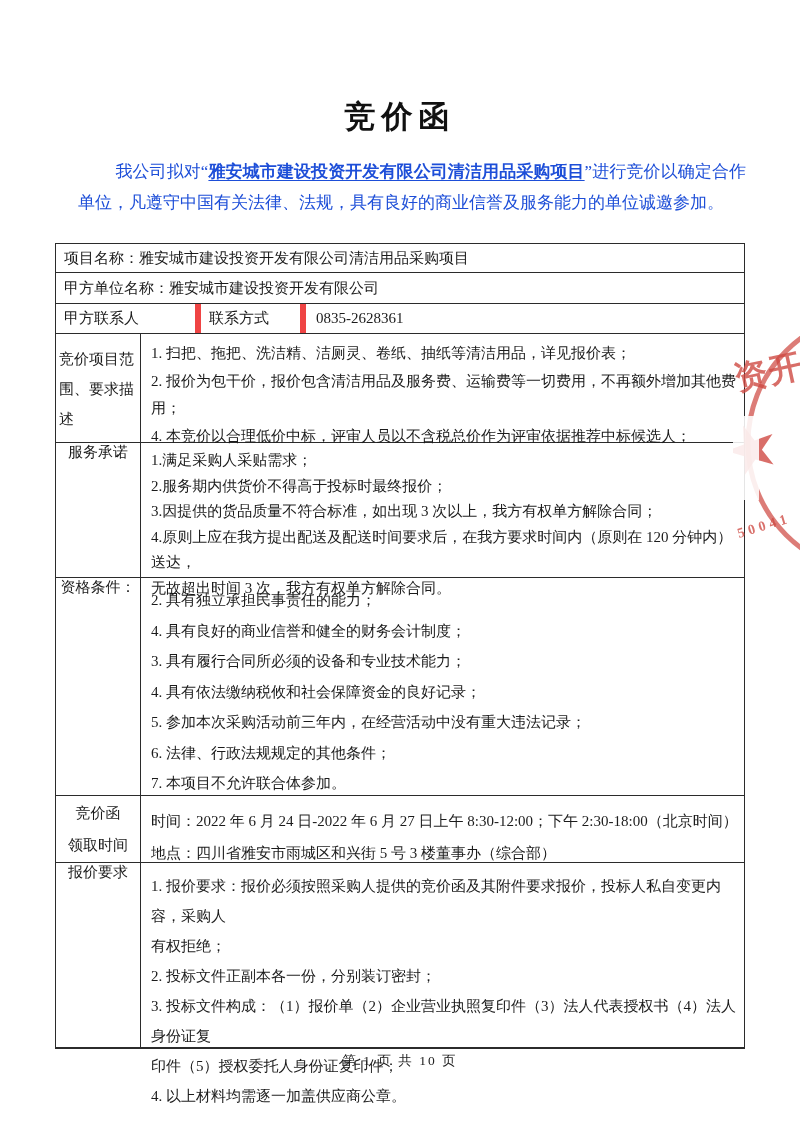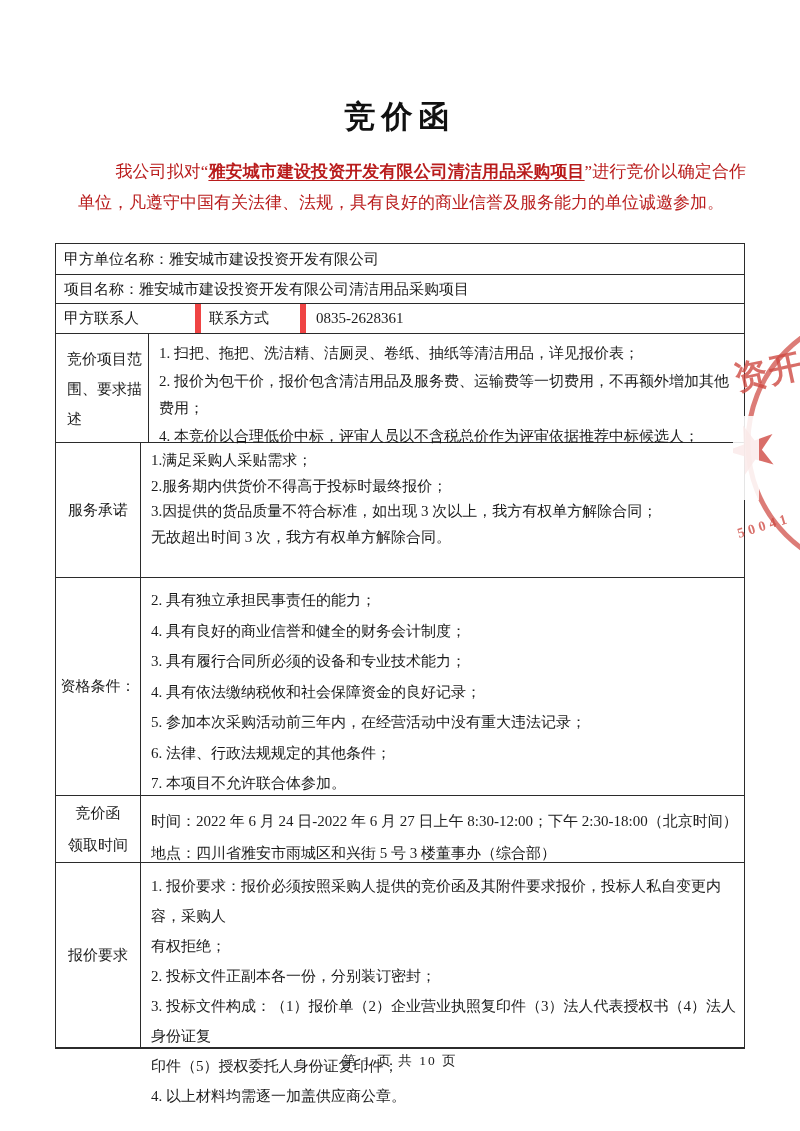--- a/index.html
+++ b/index.html
@@ -12,21 +12,21 @@
     overflow:hidden;
   }
   .title {
     position:absolute; left:0; top:96px; width:800px;
     text-align:center; font-size:31px; font-weight:bold; color:#111;
     letter-spacing:6px;
   }
   .intro {
     position:absolute; left:78px; top:156px; width:668px;
     font-size:17px; line-height:31px; text-align:justify;
-    text-indent:2.2em; color:#b91c1c;
+    text-indent:2.2em; color:#1d4ed8;
   }
   .intro .proj { font-weight:bold; text-decoration:underline; text-underline-offset:3px; }
 
   .doc-table {
     position:absolute; left:55px; top:243px; width:690px;
     border:1px solid #2b2b2b; border-bottom-width:2px;
     font-size:15px;
   }
   .t-row { display:flex; border-bottom:1px solid #2b2b2b; }
   .t-row:last-child { border-bottom:none; }
@@ -38,22 +38,22 @@
   .c-border { border-right:6px solid #ef4444; }
   .r3 .c1 { width:145px; display:flex; align-items:center; padding-left:8px; }
   .r3 .c2 { width:175px; display:flex; align-items:center; padding-left:10px; }
   .r3 .c3 { width:105px; display:flex; align-items:center; padding-left:8px; }
   .r3 .c4 { flex:1; display:flex; align-items:center; padding-left:10px; font-family:"Liberation Serif",serif; }
 
   .lbl {
     width:85px; border-right:1px solid #2b2b2b; flex-shrink:0;
     display:flex; flex-direction:column; align-items:center;
   }
-  .lbl.center { justify-content:center; }
-  .r4 .lbl { padding-top:10px;margin-left:8px; }
+  .lbl.center { justify-content:flex-start; }
+  .r4 .lbl { padding-top:10px; }
   .r4 .lbl div { line-height:30px; width:78px; text-align:justify; }
   .r7 .lbl { justify-content:center; }
   .r7 .lbl div { line-height:32px; }
 
   .content { flex:1; padding-left:10px; padding-right:6px; }
   .r4 .content { padding-top:6px; } .r4 .content div { line-height:27.5px; }
   .r5 .content { padding-top:5px; } .r5 .content div { line-height:25.5px; }
   .r6 .content { padding-top:7px; } .r6 .content div { line-height:30.5px; }
   .r7 .content { padding-top:9px; } .r7 .content div { line-height:32px; }
   .r8 .content { padding-top:8px; } .r8 .content div { line-height:30px; }
@@ -74,26 +74,26 @@
 </style>
 </head>
 <body>
 
 <div class="title">竞价函</div>
 
 <p class="intro"><span>我公司拟对“</span><span class="proj">雅安城市建设投资开发有限公司清洁用品采购项目</span><span>”进行竞价以确定合作单位，凡遵守中国有关法律、法规，具有良好的商业信誉及服务能力的单位诚邀参加。</span></p>
 
 <div class="doc-table">
 
+  <div class="t-row r1">
+    <div class="cell-full">项目名称：雅安城市建设投资开发有限公司清洁用品采购项目</div>
+  </div>
+
   <div class="t-row r2">
     <div class="cell-full">甲方单位名称：雅安城市建设投资开发有限公司</div>
-  </div>
-
-  <div class="t-row r1">
-    <div class="cell-full">项目名称：雅安城市建设投资开发有限公司清洁用品采购项目</div>
   </div>
 
   <div class="t-row r3">
     <div class="c1 c-border">甲方联系人</div>
     <div class="c3 c-border">联系方式</div>
     <div class="c4">0835-2628361</div>
   </div>
 
   <div class="t-row r4">
     <div class="lbl">
@@ -109,20 +109,21 @@
   </div>
 
   <div class="t-row r5">
     <div class="lbl center">
       <div>服务承诺</div>
     </div>
     <div class="content">
         <div>1.满足采购人采贴需求；</div>
         <div>2.服务期内供货价不得高于投标时最终报价；</div>
         <div>3.因提供的货品质量不符合标准，如出现 3 次以上，我方有权单方解除合同；</div>
+        <div>4.原则上应在我方提出配送及配送时间要求后，在我方要求时间内（原则在 120 分钟内）送达，</div>
         <div>无故超出时间 3 次，我方有权单方解除合同。</div>
       </div>
   </div>
 
   <div class="t-row r6">
     <div class="lbl center">
       <div>资格条件：</div>
     </div>
     <div class="content">
         <div>2. 具有独立承担民事责任的能力；</div>

